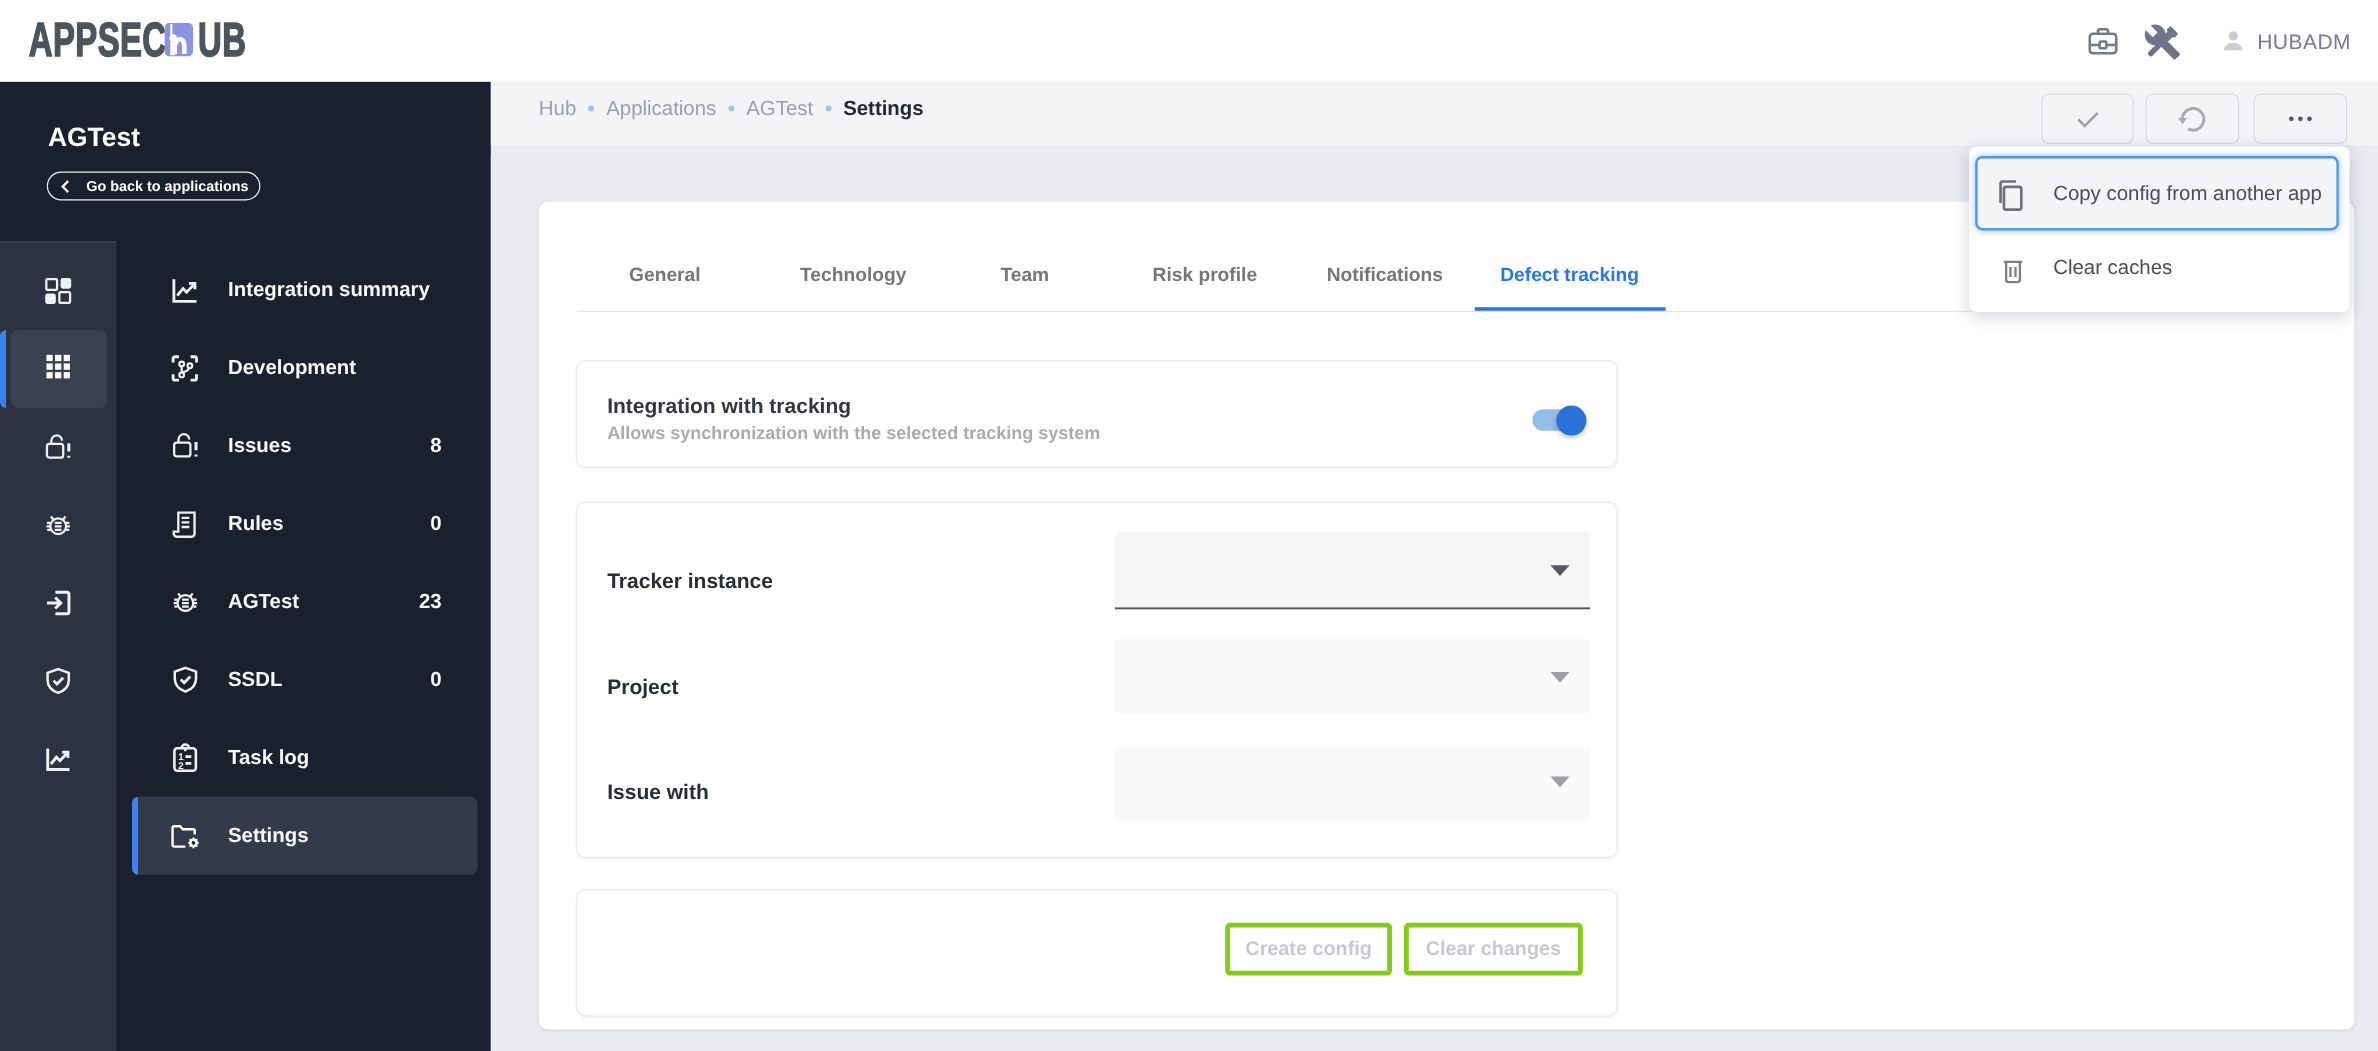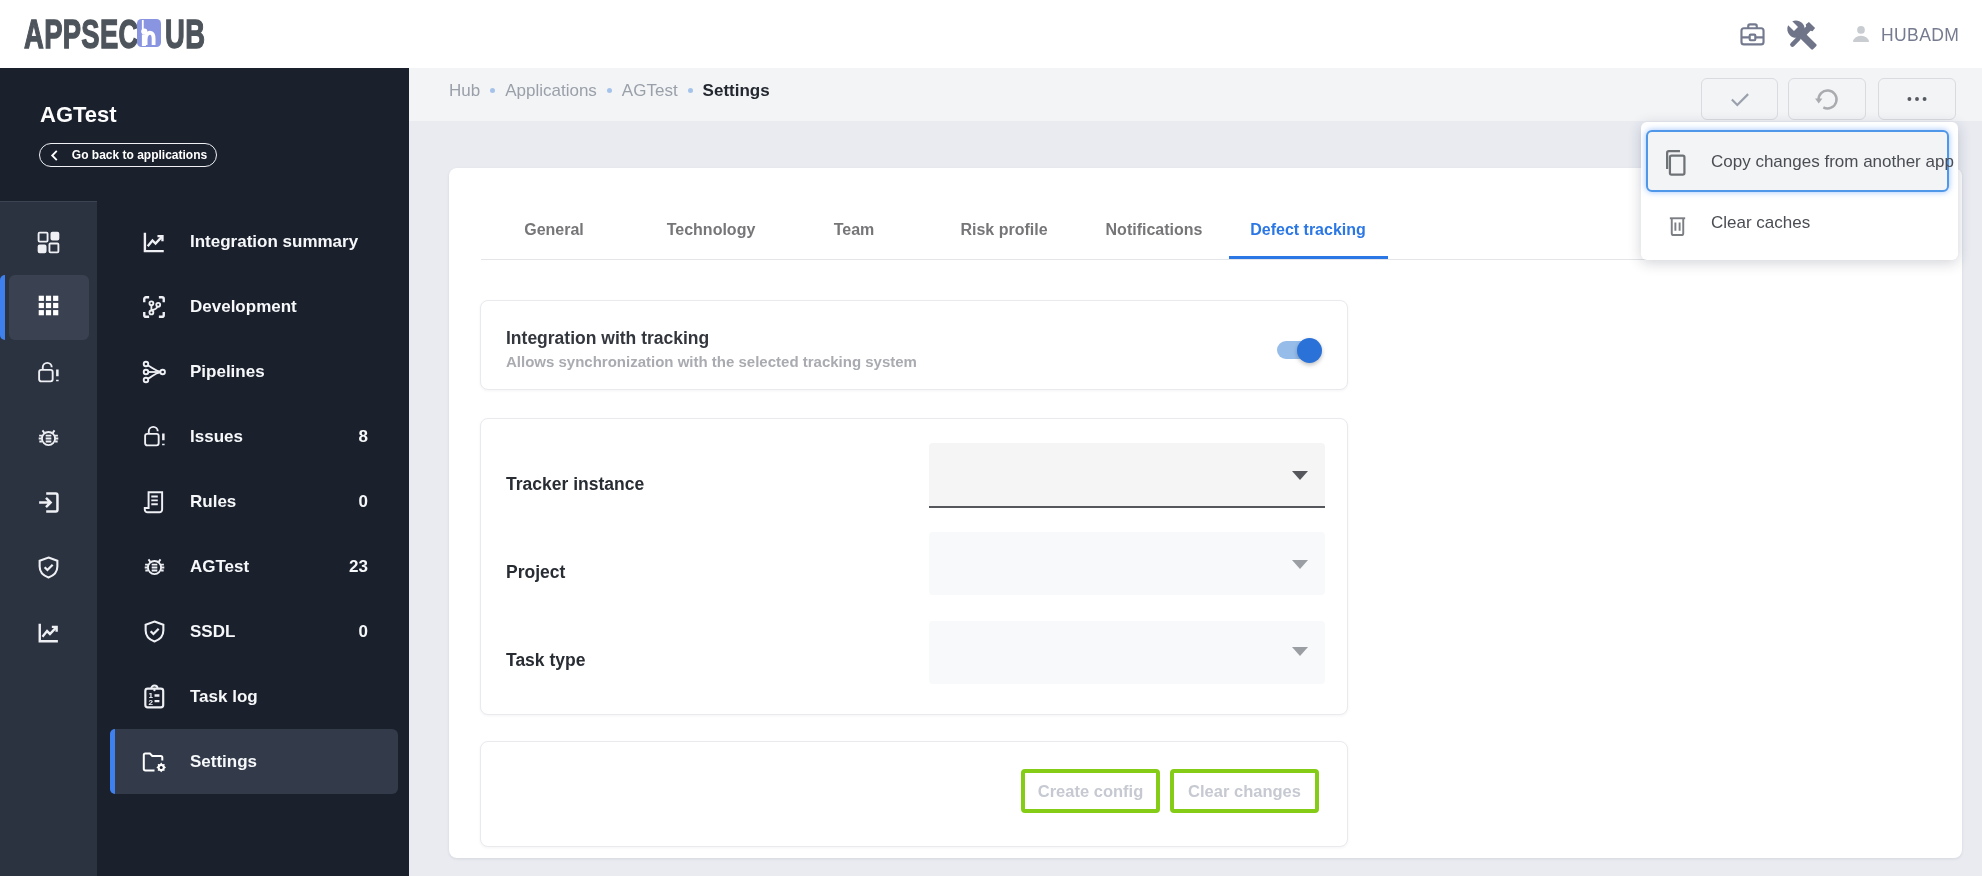--- a/index.html
+++ b/index.html
@@ -194,36 +194,20 @@
                 <circle cx="15.9" cy="10" r="1.8"></circle>
                 <circle cx="9.6" cy="17" r="1.8"></circle>
                 <path d="M9.6 10.4 V15.2 M15.3 11.6 C14.6 13.6 12.6 14.6 9.9 14.9"></path>
               </g>
             </svg>
           </span>
           <span class="mi-label">Development</span>
         </div>
         <div class="menu-item">
           <span class="mi-icon">
-            <svg width="26" height="26" viewBox="0 0 24 24" fill="none" stroke="#eef0f4" stroke-width="1.8">
-              <g stroke-width="1.7">
-                <circle cx="4.6" cy="4.6" r="2.1"></circle>
-                <circle cx="4.6" cy="12" r="2.1"></circle>
-                <circle cx="4.6" cy="19.4" r="2.1"></circle>
-                <circle cx="20" cy="12" r="2.1"></circle>
-                <path d="M6.7 12 H17.9"></path>
-                <path d="M6.4 5.9 C11 8.2 12.5 11 17.9 11.6"></path>
-                <path d="M6.4 18.1 C11 15.8 12.5 13 17.9 12.4"></path>
-              </g>
-            </svg>
-          </span>
-          <span class="mi-label">Pipelines</span>
-        </div>
-        <div class="menu-item">
-          <span class="mi-icon">
             <svg width="25" height="25" viewBox="0 0 24 24" fill="none" stroke="#eef0f4" stroke-width="1.8">
               <rect x="3" y="9.5" width="13" height="11" rx="2"></rect>
               <path d="M6.5 9.5 V7 a4.3 4.3 0 0 1 8.6 0"></path>
               <path d="M20.5 9 v6.5 M20.5 19 v1.5" stroke-width="2.4"></path>
             </svg>
           </span>
           <span class="mi-label">Issues</span>
           <span class="mi-count">8</span>
         </div>
         <div class="menu-item">
@@ -334,21 +318,21 @@
         <div id="c1-title">Integration with tracking</div>
         <div id="c1-sub">Allows synchronization with the selected tracking system</div>
         <div id="toggle">
             <div class="thumb"></div>
           </div>
       </div>
 
       <div class="inner-card" id="card2">
         <div class="flabel" style="top:55px;">Tracker instance</div>
         <div class="flabel" style="top:143px;">Project</div>
-        <div class="flabel" style="top:231px;">Task type</div>
+        <div class="flabel" style="top:231px;">Issue with</div>
         <div class="field f-top" style="top:24px; height:65px; border-bottom:2px solid #55575c;"></div>
         <div class="caret" style="left:811px; top:52px;"></div>
         <div class="field f-plain" style="top:113px; height:63px;"></div>
         <div class="caret light" style="left:811px; top:141px;"></div>
         <div class="field f-plain" style="top:202px; height:63px;"></div>
         <div class="caret light" style="left:811px; top:228px;"></div>
       </div>
 
       <div class="inner-card" id="card3">
         <div class="ghostbtn" style="left:540px; width:139px;">Create config</div>
@@ -356,21 +340,21 @@
       </div>
     </div>
   </div>
 
   <div id="dropdown">
     <div id="dd-item1"></div>
     <svg class="abs" style="left:21px; top:27px;" width="27" height="29" viewBox="0 0 24 26" fill="none" stroke="#6e7176" stroke-width="2">
       <rect x="7" y="6" width="13" height="17" rx="1.5"></rect>
       <path d="M4.5 18 V3.5 a1.5 1.5 0 0 1 1.5 -1.5 H16"></path>
     </svg>
-    <span class="dd-txt abs" style="left:70px; top:30px;">Copy changes from another app</span>
+    <span class="dd-txt abs" style="left:70px; top:30px;">Copy config from another app</span>
     <svg class="abs" style="left:25px; top:90px;" width="23" height="25" viewBox="0 0 24 26" fill="none" stroke="#7b7e83" stroke-width="2">
       <path d="M4 6.5 h16"></path>
       <path d="M6 6.5 V22 a2 2 0 0 0 2 2 h8 a2 2 0 0 0 2 -2 V6.5"></path>
       <path d="M9.8 11 v8.5 M14.2 11 v8.5"></path>
     </svg>
     <span class="dd-txt abs" style="left:70px; top:91px;">Clear caches</span>
   </div>
 
 </div>
 

